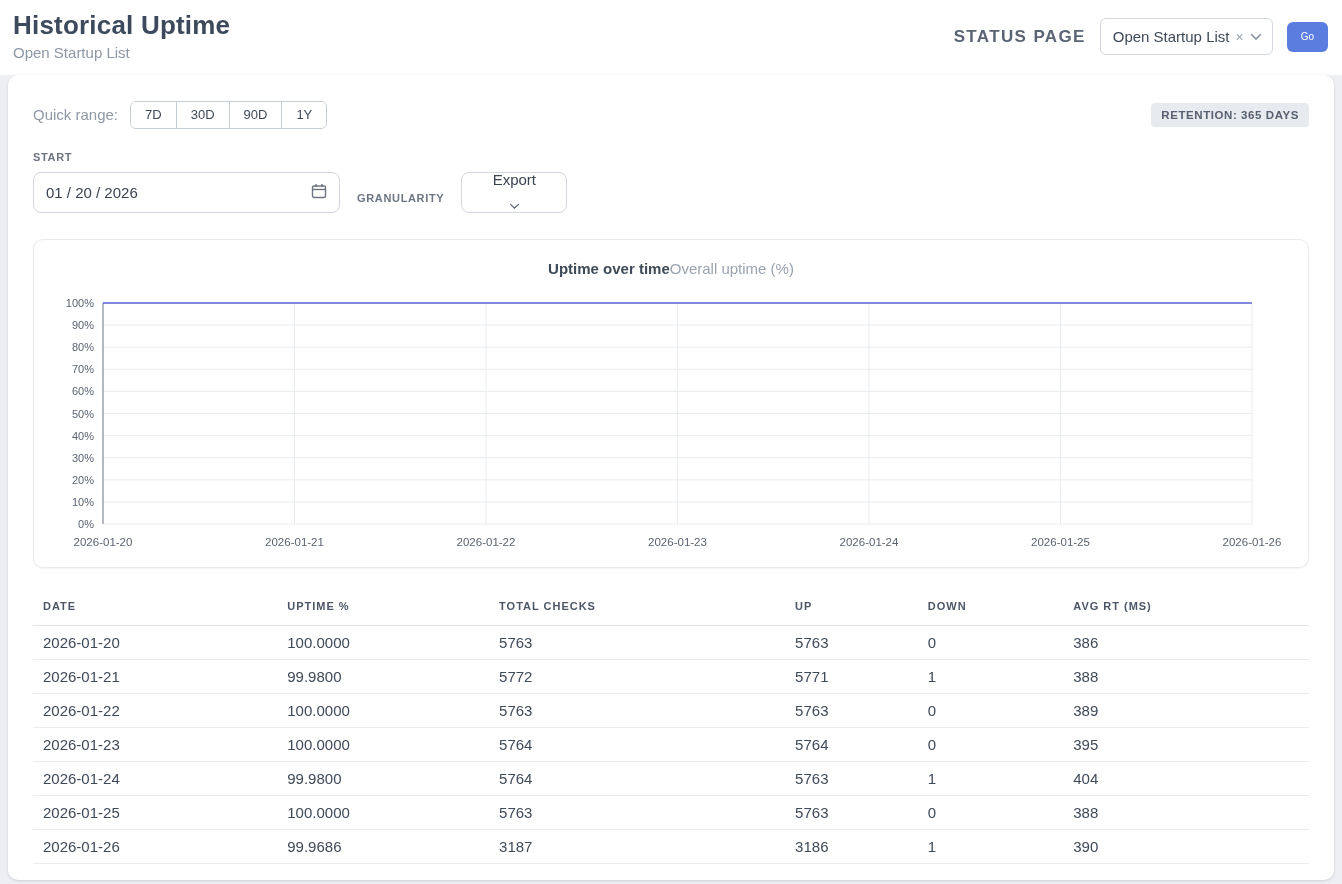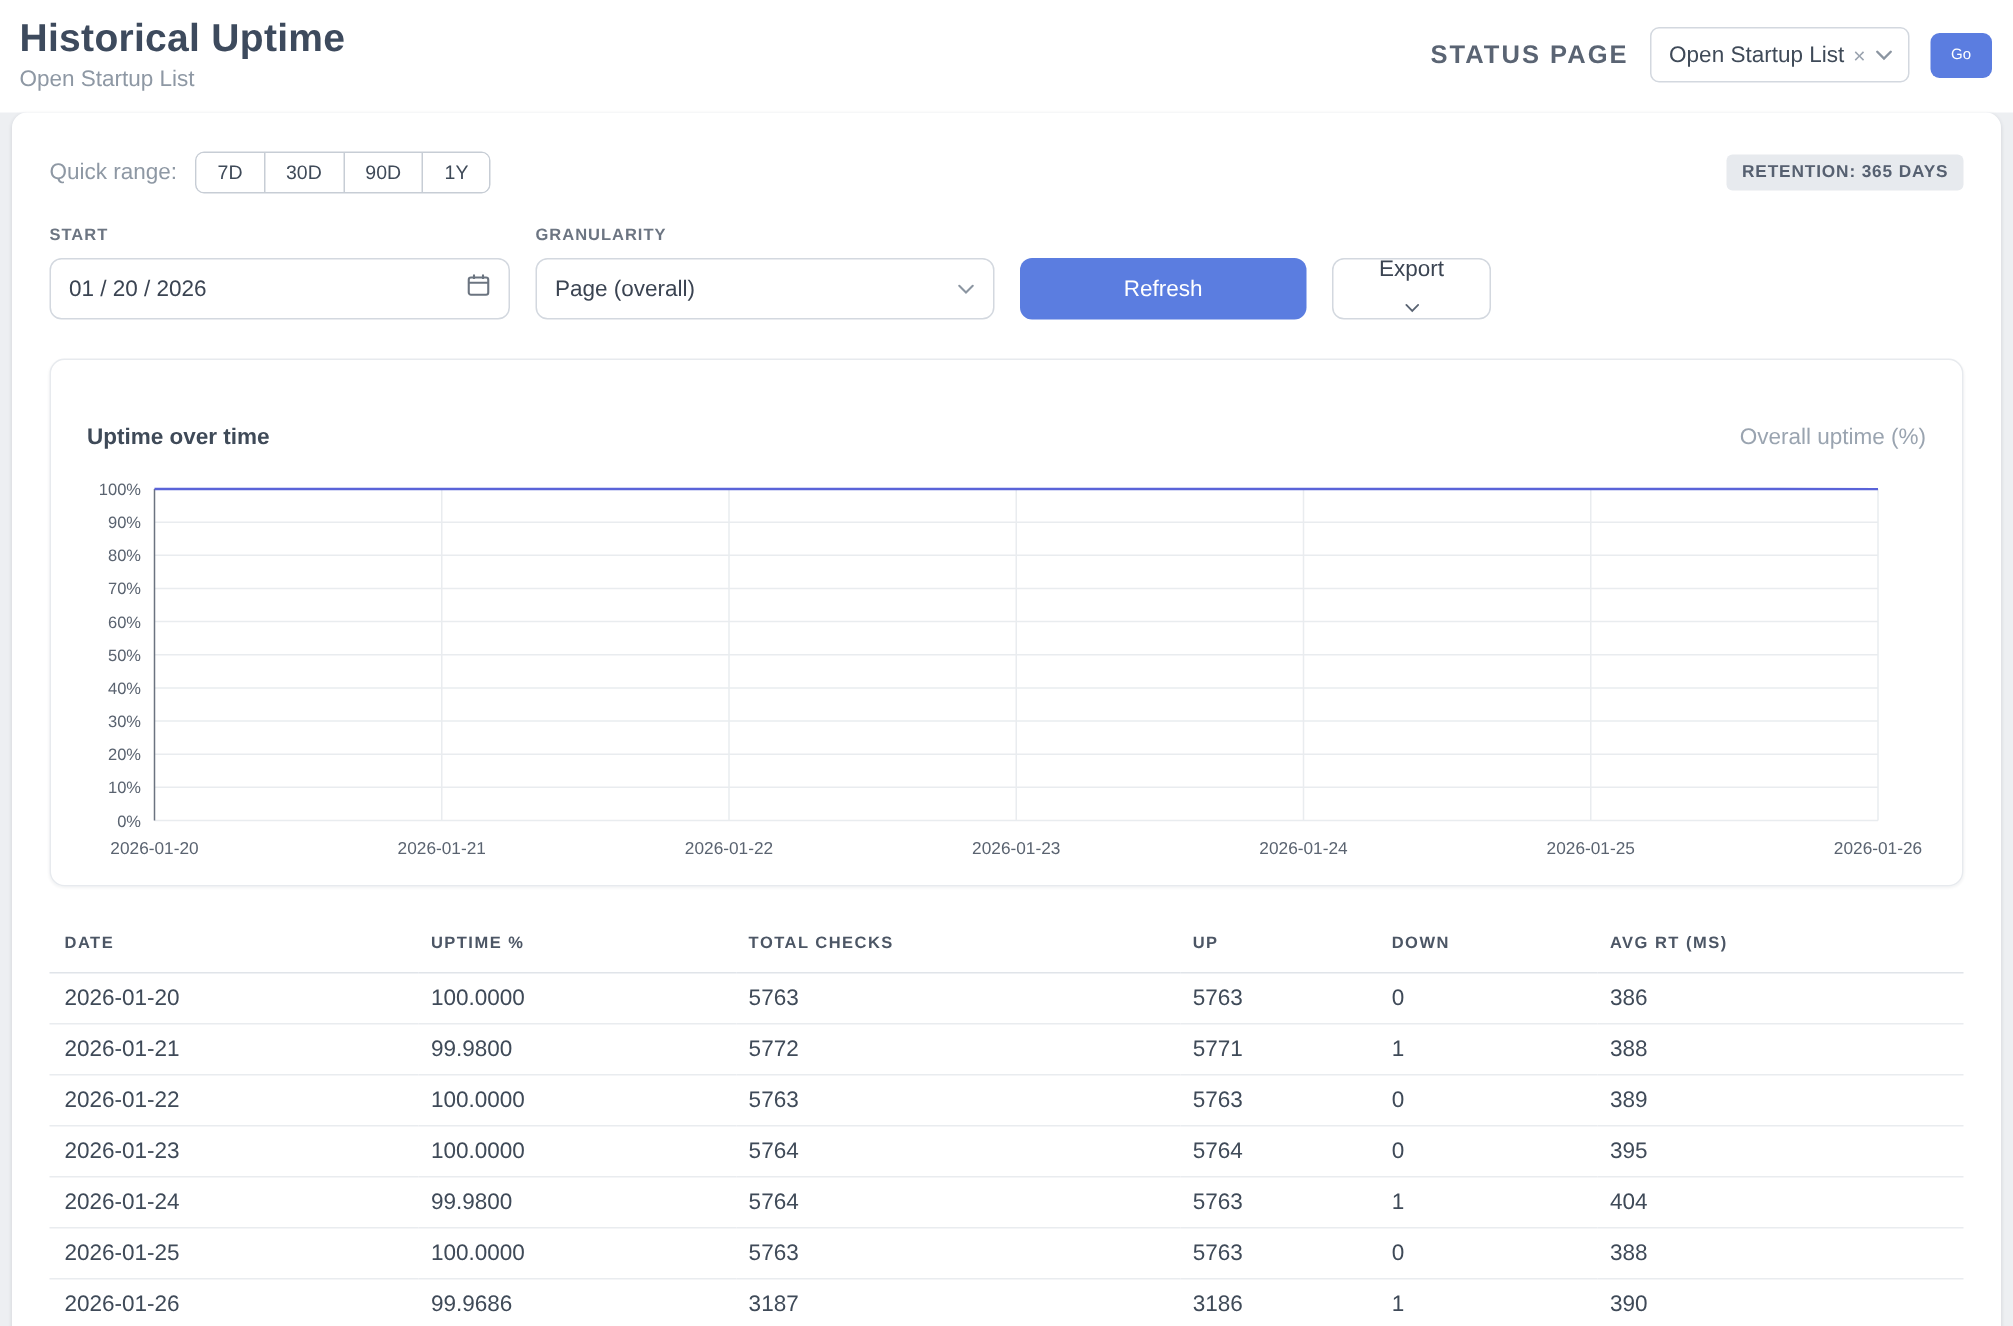--- a/index.html
+++ b/index.html
@@ -79,21 +79,21 @@
     background:#fff; border:1px solid #d3d8df; border-radius:8px;
     height:41px; width:106px; font-family:inherit; font-size:15px; color:#3b4452;flex-direction:column;
   }
 
   
   .chart-card {
     border:1px solid #e7eaee; border-radius:10px;
     box-shadow:0 1px 2px rgba(20,30,50,.06);
     margin-top:26px; padding:20px 24px 12px;
   }
-  .chart-head { display:flex; justify-content:space-between; align-items:center; margin-bottom:14px;margin-top:23px; }
+  .chart-head { display:flex; justify-content:center; align-items:center; margin-bottom:14px; }
   .chart-title { font-size:15px; font-weight:700; color:#3f4a58; }
   .chart-legend { font-size:15px; color:#9aa4b0; }
   #uptime-chart { overflow:visible; display:block; }
   #uptime-chart text { font-family:"Liberation Sans", sans-serif; fill:#5a6370; }
 
   
   table { width:100%; border-collapse:collapse; margin-top:24px; }
   th {
     text-align:left; font-size:11px; font-weight:700; letter-spacing:.09em;
     color:#4c5665; padding:8px 8px 13px; border-bottom:1px solid #e0e4e9;
@@ -149,30 +149,21 @@
               <rect x="1.5" y="3" width="13" height="11.5" rx="1.5" fill="none" stroke="#6b7480" stroke-width="1.4"></rect>
               <line x1="1.5" y1="6.5" x2="14.5" y2="6.5" stroke="#6b7480" stroke-width="1.4"></line>
               <line x1="5" y1="1" x2="5" y2="4" stroke="#6b7480" stroke-width="1.4"></line>
               <line x1="11" y1="1" x2="11" y2="4" stroke="#6b7480" stroke-width="1.4"></line>
             </svg>
         </span>
       </div>
     </div>
     <div class="field" data-interactable="false">
       <span class="field-label" data-interactable="false">GRANULARITY</span>
-      <div class="input-box w-gran" data-interactable="true">
-        <span data-interactable="false">Page (overall)</span>
-        <span data-interactable="false">
-          <svg width="12" height="8" viewBox="0 0 12 8">
-              <path d="M1.5 1.5 L6 6 L10.5 1.5" fill="none" stroke="#8b95a1" stroke-width="1.4" stroke-linecap="round"></path>
-            </svg>
-        </span>
-      </div>
     </div>
-    <button class="btn-refresh accent-bg" data-interactable="true" style="background: rgb(91, 125, 224);">Refresh</button>
     <button class="btn-export" data-interactable="true">
       <span data-interactable="false">Export</span>
       <span data-interactable="false">
         <svg width="11" height="7" viewBox="0 0 12 8">
             <path d="M1.5 1.5 L6 6 L10.5 1.5" fill="none" stroke="#5a6473" stroke-width="1.4" stroke-linecap="round"></path>
           </svg>
       </span>
     </button>
   </div>
 

